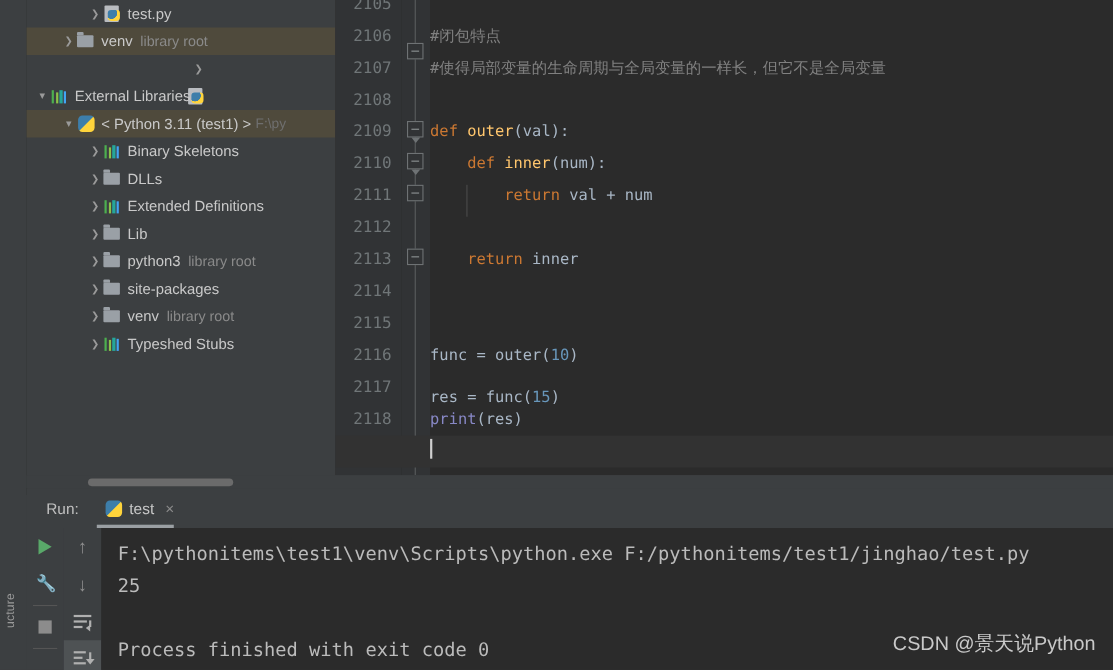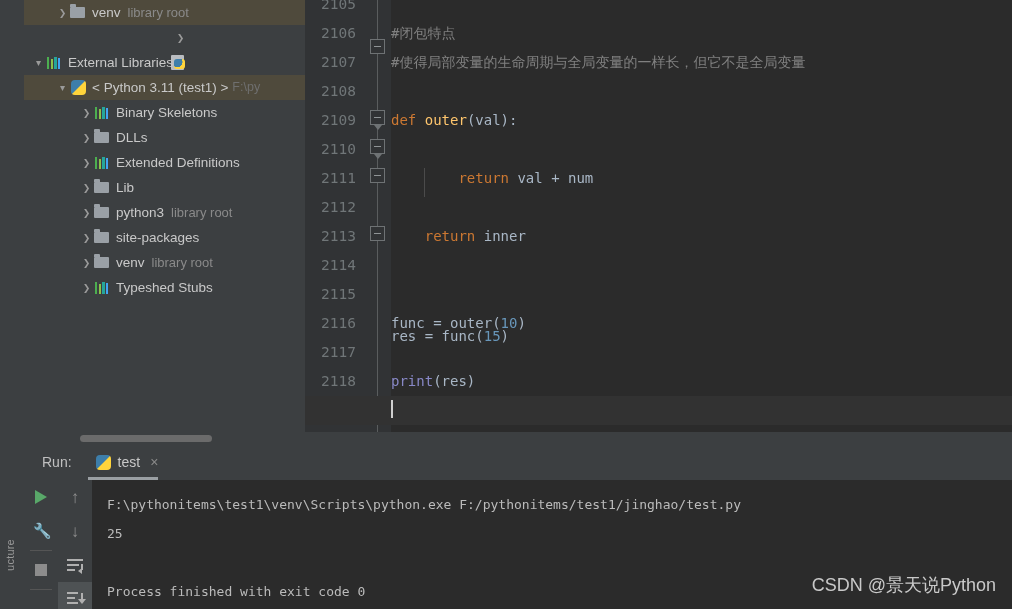--- a/index.html
+++ b/index.html
@@ -175,40 +175,47 @@
   .scrollend i:nth-child(3){top:10px;width:11px;}
   .scrollend u{position:absolute;right:0;top:1px;width:2px;height:7px;background:#b0b0b0;}
   .scrollend u::after{content:"";position:absolute;left:-3px;top:6px;
     border-left:4px solid transparent;border-right:4px solid transparent;
     border-top:5px solid #b0b0b0;}
   .tsep{width:22px;height:1px;background:#555;margin:2px auto;}
 
   .console{
     position:absolute;left:68px;top:36px;width:920px;height:129px;background:#2b2b2b;
     font-family:"DejaVu Sans Mono","Liberation Mono",monospace;
-    font-size:13px;color:#bbbbbb;padding:10px 0 0 15px;box-sizing:border-box;
+    font-size:17px;color:#bbbbbb;padding:10px 0 0 15px;box-sizing:border-box;
     white-space:pre;line-height:29px;
   }
   .console .l{display:block;height:29px;}
 
   .watermark{
     position:absolute;right:16px;bottom:12px;font-size:18px;color:#c9c9c9;
     font-family:"Liberation Sans","DejaVu Sans",sans-serif;
   }
 </style>
 </head>
 <body>
 
 <div class="app">
 
   <div class="left-strip"></div>
   <div class="left-strip-lower"></div>
   <div class="vert-label">ucture</div>
 
   <div class="sidebar" id="sidebar">
+      <div class="tree-row" style="padding-left: 56px;">
+        <span class="arrow right"></span>
+        <span class="ticon">
+          <span class="ic-py"></span>
+        </span>
+        <span class="lbl">test.py</span>
+      </div>
       <div class="tree-row sel" style="padding-left: 32px;">
         <span class="arrow right"></span>
         <span class="ticon">
           <span class="ic-folder"></span>
         </span>
         <span class="lbl">venv</span>
         <span class="sub">library root</span>
       </div>
       <div class="tree-row" style="padding-left: 32px; flex-direction: column;">
         <span class="arrow right"></span>
@@ -341,27 +348,28 @@
       <div class="foldmark" style="top:226px;"></div>
       <div class="foldmark" style="top:39px;"></div>
     </div>
     <div class="code" id="code">
       <div class="indent-guide" style="left:33px;top:168px;height:29px;"></div>
     <div class="cline" style="top: -10px;"></div>
         <div class="cline" style="top: 19px;"><span class="cmt">#闭包特点</span></div>
         <div class="cline" style="top: 48px;"><span class="cmt">#使得局部变量的生命周期与全局变量的一样长，但它不是全局变量</span></div>
         <div class="cline" style="top: 77px;"></div>
         <div class="cline" style="top: 106px;"><span class="kw">def </span><span class="fn">outer</span><span class="pl">(val):</span></div>
+        <div class="cline" style="top: 135px;"><span class="pl">    </span><span class="kw">def </span><span class="fn">inner</span><span class="pl">(num):</span></div>
         <div class="cline" style="top: 164px;"><span class="pl">        </span><span class="kw">return</span><span class="pl"> val + num</span></div>
         <div class="cline" style="top: 193px;"></div>
         <div class="cline" style="top: 222px;"><span class="pl">    </span><span class="kw">return</span><span class="pl"> inner</span></div>
         <div class="cline" style="top: 251px;"></div>
         <div class="cline" style="top: 280px;"></div>
         <div class="cline" style="top: 309px;"><span class="pl">func = outer(</span><span class="num">10</span><span class="pl">)</span></div>
-        <div class="cline" style="top: 322px;"><span class="pl">res = func(</span><span class="num">15</span><span class="pl">)</span></div>
+        <div class="cline" style="top: 347px;"><span class="pl">res = func(</span><span class="num">15</span><span class="pl">)</span></div>
         <div class="cline" style="top: 367px;"><span class="bi">print</span><span class="pl">(res)</span></div>
         <div class="cline cur" style="top: 396px;"><span class="caret"></span></div>
       </div>
   </div>
 
   <div class="editor-hscroll">
     <div class="thumb"></div>
   </div>
 
   <div class="runpanel">

